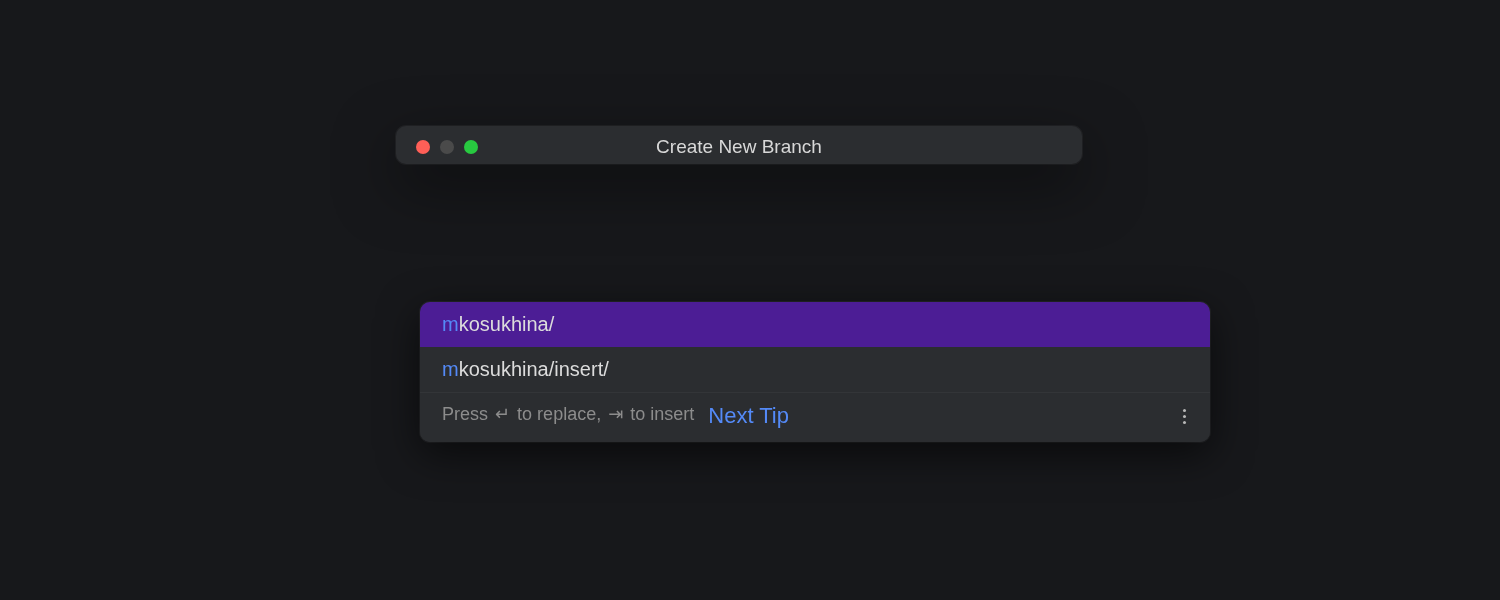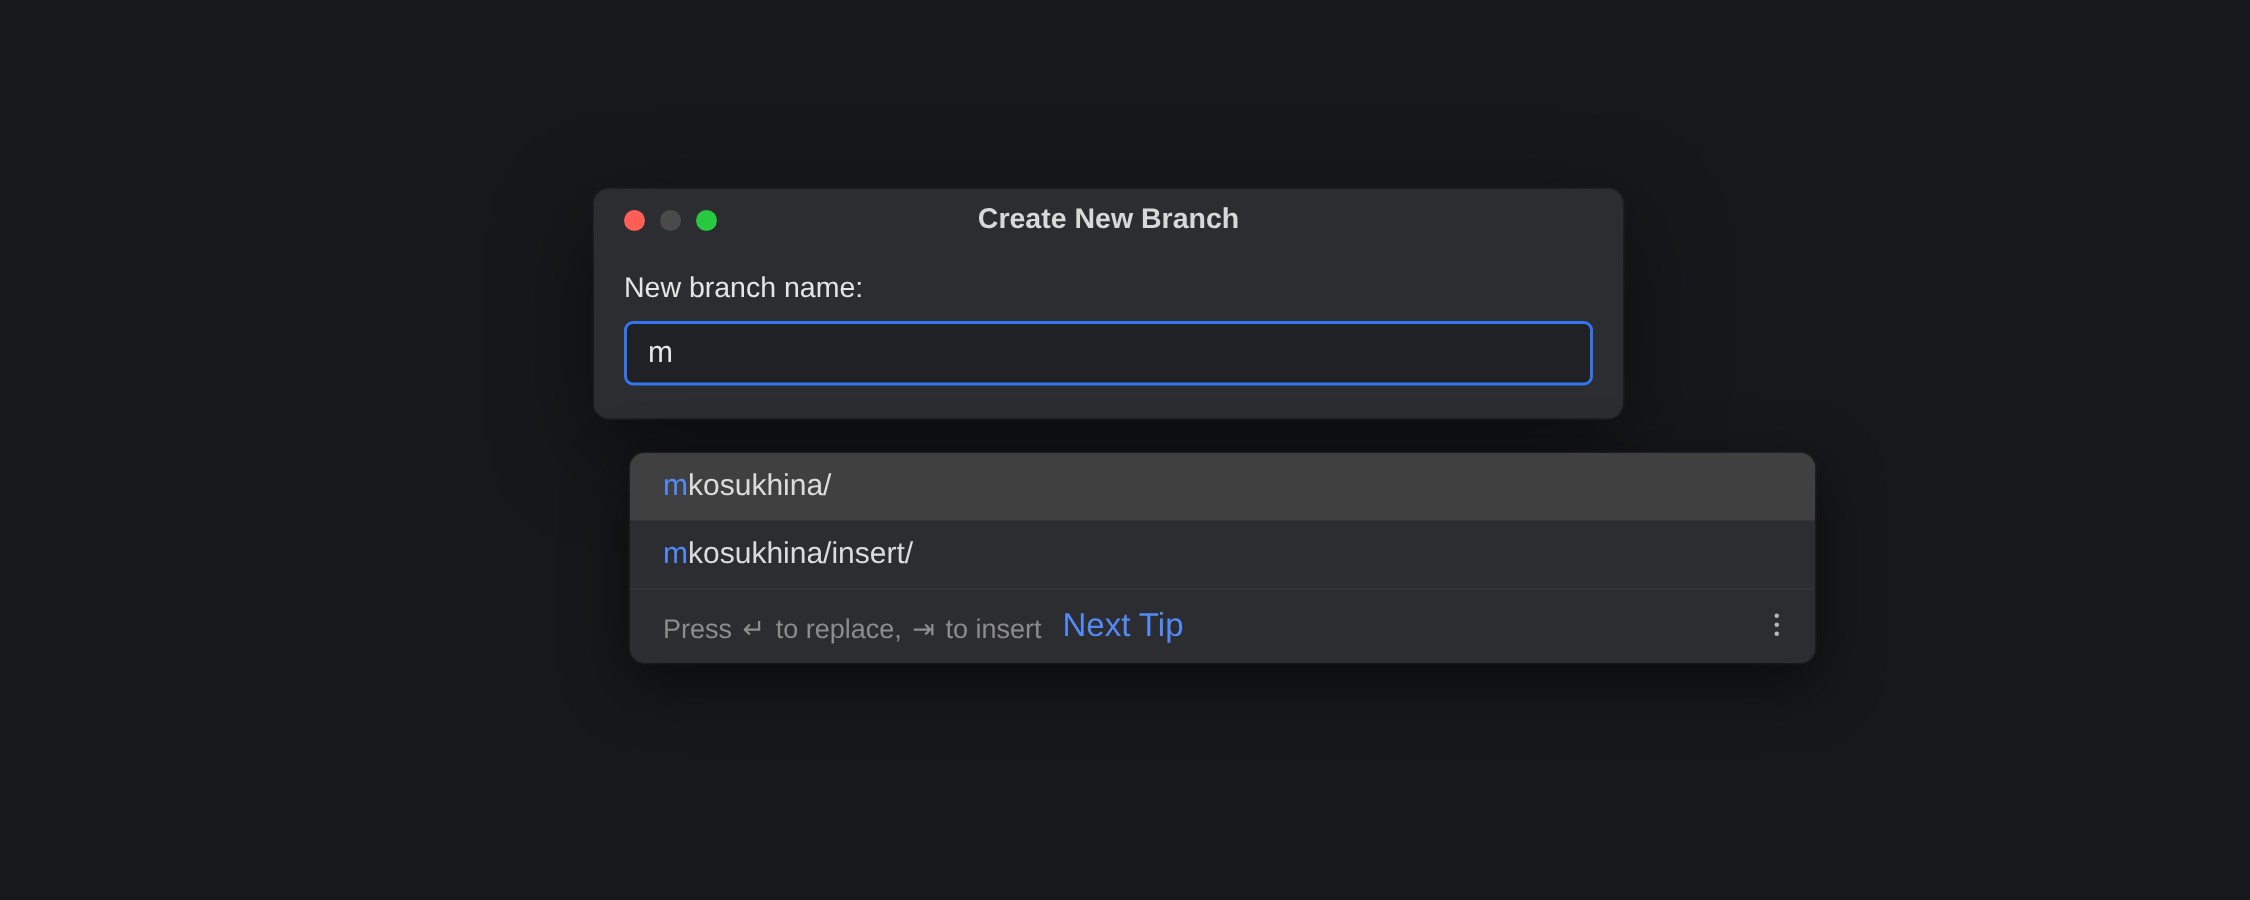--- a/index.html
+++ b/index.html
@@ -43,21 +43,21 @@
     .tl-red { background: #ff5f57; }
     .tl-yellow { background: #4a4a4a; }
     .tl-green { background: #28c940; }
     .title {
       position: absolute;
       left: 0;
       right: 0;
       text-align: center;
       color: #d8d8d8;
       font-size: 19px;
-      font-weight: 700;
+      font-weight: 400;
       pointer-events: none;
     }
     .content {
       padding: 18px 20px 22px 20px;
     }
     .label {
       color: #e5e5e5;
       font-size: 19px;
       margin-bottom: 10px;
     }
@@ -85,28 +85,28 @@
       box-shadow: 0 12px 40px rgba(0,0,0,0.6), 0 0 0 1px rgba(255,255,255,0.06);
       overflow: hidden;
     }
     .ac-item {
       padding: 11px 22px;
       font-size: 20px;
       color: #dcdcdc;
       cursor: pointer;
     }
     .ac-item.selected {
-      background: #404040;
+      background: #4c1d95;
     }
     .ac-match {
       color: #548af7;
     }
     .ac-footer {
       display: flex;
-      align-items: flex-end;
+      align-items: flex-start;
       padding: 10px 18px 12px 22px;
       border-top: 1px solid rgba(255,255,255,0.04);
       background: #2b2d30;
     }
     .hint-text {
       color: #8c8c8c;
       font-size: 18px;
       display: flex;
       align-items: center;
       gap: 5px;
@@ -142,26 +142,20 @@
 
 <div class="dialog">
   <div class="titlebar">
     <div class="traffic-lights">
       <div class="traffic-light tl-red"></div>
       <div class="traffic-light tl-yellow"></div>
       <div class="traffic-light tl-green"></div>
     </div>
     <div class="title">Create New Branch</div>
   </div>
-  <div class="content">
-    <div class="label">New branch name:</div>
-    <div class="input-wrap">
-      <input class="branch-input" type="text" value="m" style="">
-    </div>
-  </div>
 </div>
 
 <div class="autocomplete">
   <div class="ac-item selected">
     <span class="ac-match">m</span><span>kosukhina/</span>
   </div>
   <div class="ac-item">
     <span class="ac-match">m</span><span>kosukhina/insert/</span>
   </div>
   <div class="ac-footer">

